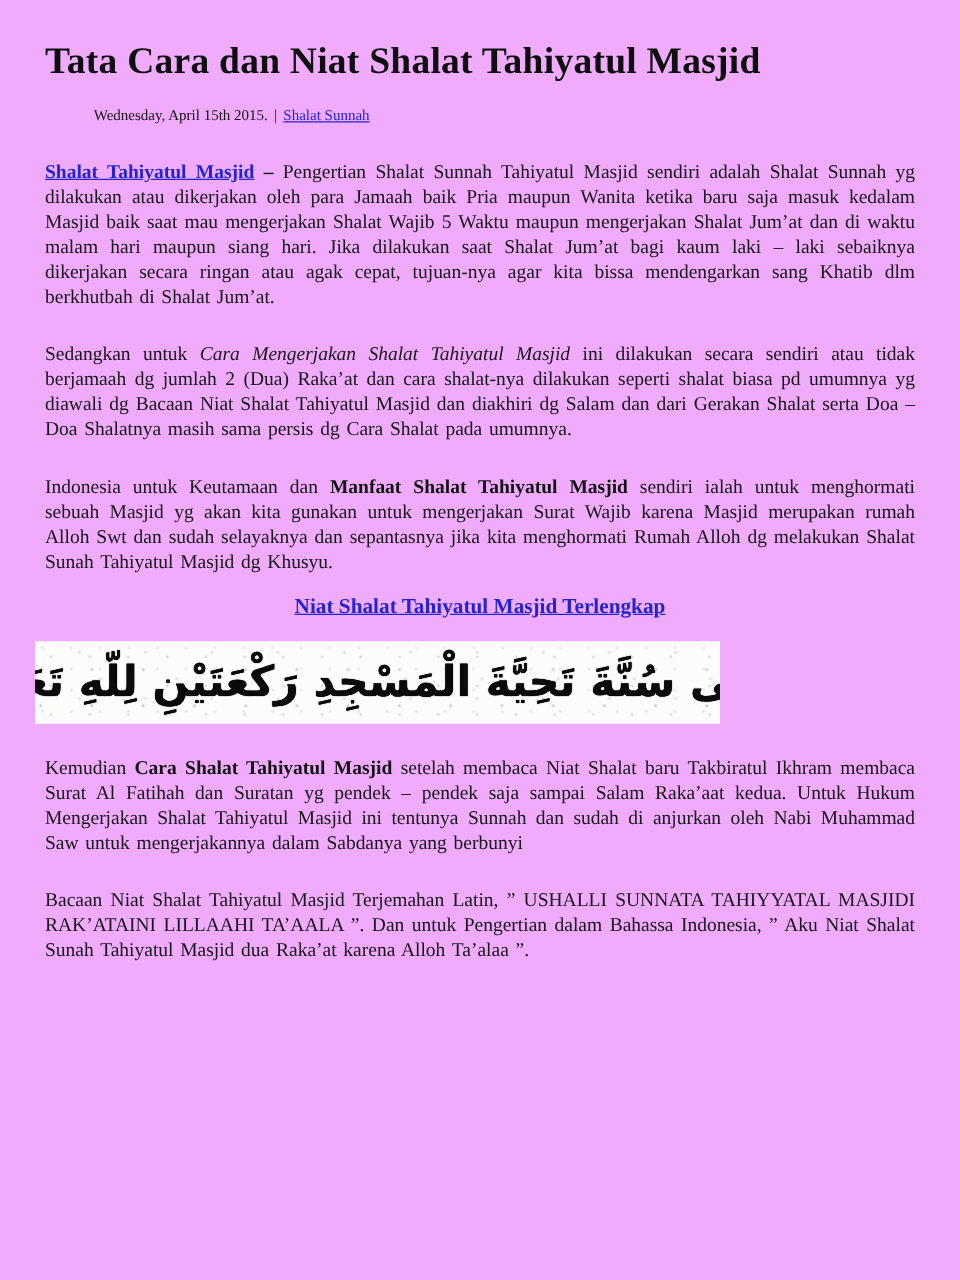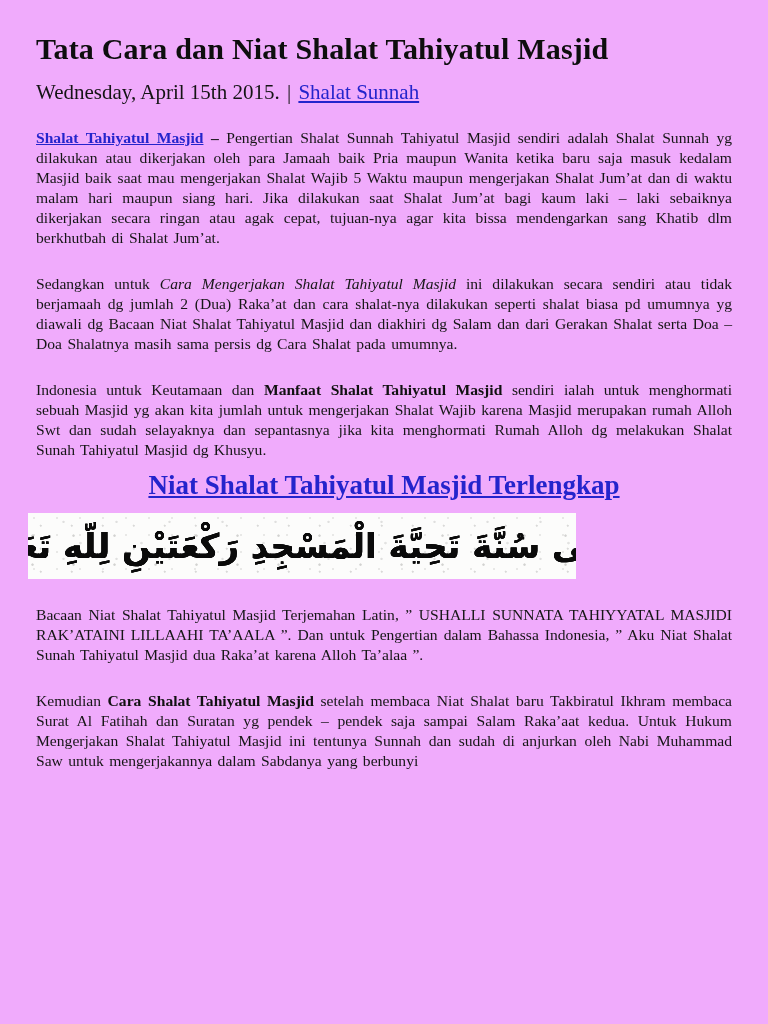--- a/index.html
+++ b/index.html
@@ -14,34 +14,34 @@
   }
   .page{
     width:768px;height:1024px;box-sizing:border-box;
     padding:33px 36px 0 36px;background:#f0abfc;
   }
   h1.article-title{
     margin:0;font-size:30px;line-height:1.05;font-weight:bold;color:#0e0e0e;
     letter-spacing:0.2px;
   }
   .meta{
-    margin-top:17px;font-size:21px;line-height:20px;color:#141414;
+    margin-top:17px;font-size:12px;line-height:20px;color:#141414;margin-left:39px;
   }
   .meta .sep{margin:0 2px;}
   a.lnk{
     color:var(--link);text-decoration:underline;cursor:pointer;
   }
   a.lnk.b{font-weight:bold;}
   p.body-p{
     margin:26px 0 0 0;font-size:15.6px;line-height:20px;
     text-align:justify;word-spacing:1.5px;color:#161616;
   }
   p.body-p b{color:#111;}
   h2.subheading{
-    margin:13px 0 16px 0;text-align:center;font-size:27px;line-height:24px;font-weight:bold;
+    margin:13px 0 16px 0;text-align:center;font-size:17px;line-height:24px;font-weight:bold;
   }
   h2.subheading a.lnk{font-weight:bold;}
   .arabic-img{
     margin:15px 0 0 -8px;width:548px;height:66px;
     display:flex;align-items:center;justify-content:center;
     background-color:#fcfcfb;
     background-image:
       radial-gradient(circle at 11% 78%, rgba(60,60,55,.22) 0.8px, transparent 1.6px),
       radial-gradient(circle at 67% 24%, rgba(60,60,55,.15) 0.8px, transparent 1.5px),
       radial-gradient(circle at 41% 55%, rgba(60,60,55,.18) 0.7px, transparent 1.4px),
@@ -68,27 +68,27 @@
   <div class="meta">
     <span>Wednesday, April 15th 2015.</span>
     <span class="sep">|</span>
     <a href="#" class="lnk">Shalat Sunnah</a>
   </div>
 
   <p class="body-p"><a href="#" class="lnk b">Shalat Tahiyatul Masjid</a><b> – </b><span>Pengertian Shalat Sunnah Tahiyatul Masjid sendiri adalah Shalat Sunnah yg dilakukan atau dikerjakan oleh para Jamaah baik Pria maupun Wanita ketika baru saja masuk kedalam Masjid baik saat mau mengerjakan Shalat Wajib 5 Waktu maupun mengerjakan Shalat Jum’at dan di waktu malam hari maupun siang hari. Jika dilakukan saat Shalat Jum’at bagi kaum laki – laki sebaiknya dikerjakan secara ringan atau agak cepat, tujuan-nya agar kita bissa mendengarkan sang Khatib dlm berkhutbah di Shalat Jum’at.</span></p>
 
   <p class="body-p"><span>Sedangkan untuk </span><i>Cara Mengerjakan Shalat Tahiyatul Masjid</i><span> ini dilakukan secara sendiri atau tidak berjamaah dg jumlah 2 (Dua) Raka’at dan cara shalat-nya dilakukan seperti shalat biasa pd umumnya yg diawali dg Bacaan Niat Shalat Tahiyatul Masjid dan diakhiri dg Salam dan dari Gerakan Shalat serta Doa – Doa Shalatnya masih sama persis dg Cara Shalat pada umumnya.</span></p>
 
-  <p class="body-p"><span>Indonesia untuk Keutamaan dan </span><b>Manfaat Shalat Tahiyatul Masjid</b><span> sendiri ialah untuk menghormati sebuah Masjid yg akan kita jumlah untuk mengerjakan Shalat Wajib karena Masjid merupakan rumah Alloh Swt dan sudah selayaknya dan sepantasnya jika kita menghormati Rumah Alloh dg melakukan Shalat Sunah Tahiyatul Masjid dg Khusyu.</span></p>
+  <p class="body-p"><span>Indonesia untuk Keutamaan dan </span><b>Manfaat Shalat Tahiyatul Masjid</b><span> sendiri ialah untuk menghormati sebuah Masjid yg akan kita gunakan untuk mengerjakan Surat Wajib karena Masjid merupakan rumah Alloh Swt dan sudah selayaknya dan sepantasnya jika kita menghormati Rumah Alloh dg melakukan Shalat Sunah Tahiyatul Masjid dg Khusyu.</span></p>
 
   <h2 class="subheading">
     <a href="#" class="lnk">Niat Shalat Tahiyatul Masjid Terlengkap</a>
   </h2>
 
   <div class="arabic-img">
     <span>اُصَلِّى سُنَّةَ تَحِيَّةَ الْمَسْجِدِ رَكْعَتَيْنِ لِلّهِ تَعَالَى</span>
   </div>
 
+  <p class="body-p"><span>Kemudian </span><b>Cara Shalat Tahiyatul Masjid</b><span> setelah membaca Niat Shalat baru Takbiratul Ikhram membaca Surat Al Fatihah dan Suratan yg pendek – pendek saja sampai Salam Raka’aat kedua. Untuk Hukum Mengerjakan Shalat Tahiyatul Masjid ini tentunya Sunnah dan sudah di anjurkan oleh Nabi Muhammad Saw untuk mengerjakannya dalam Sabdanya yang berbunyi</span></p>
+
   <p class="body-p"><span>Bacaan Niat Shalat Tahiyatul Masjid Terjemahan Latin, ” USHALLI SUNNATA TAHIYYATAL MASJIDI RAK’ATAINI LILLAAHI TA’AALA ”. Dan untuk Pengertian dalam Bahassa Indonesia, ” Aku Niat Shalat Sunah Tahiyatul Masjid dua Raka’at karena Alloh Ta’alaa ”.</span></p>
-
-  <p class="body-p"><span>Kemudian </span><b>Cara Shalat Tahiyatul Masjid</b><span> setelah membaca Niat Shalat baru Takbiratul Ikhram membaca Surat Al Fatihah dan Suratan yg pendek – pendek saja sampai Salam Raka’aat kedua. Untuk Hukum Mengerjakan Shalat Tahiyatul Masjid ini tentunya Sunnah dan sudah di anjurkan oleh Nabi Muhammad Saw untuk mengerjakannya dalam Sabdanya yang berbunyi</span></p>
 
 </div>
 
 </body></html>

